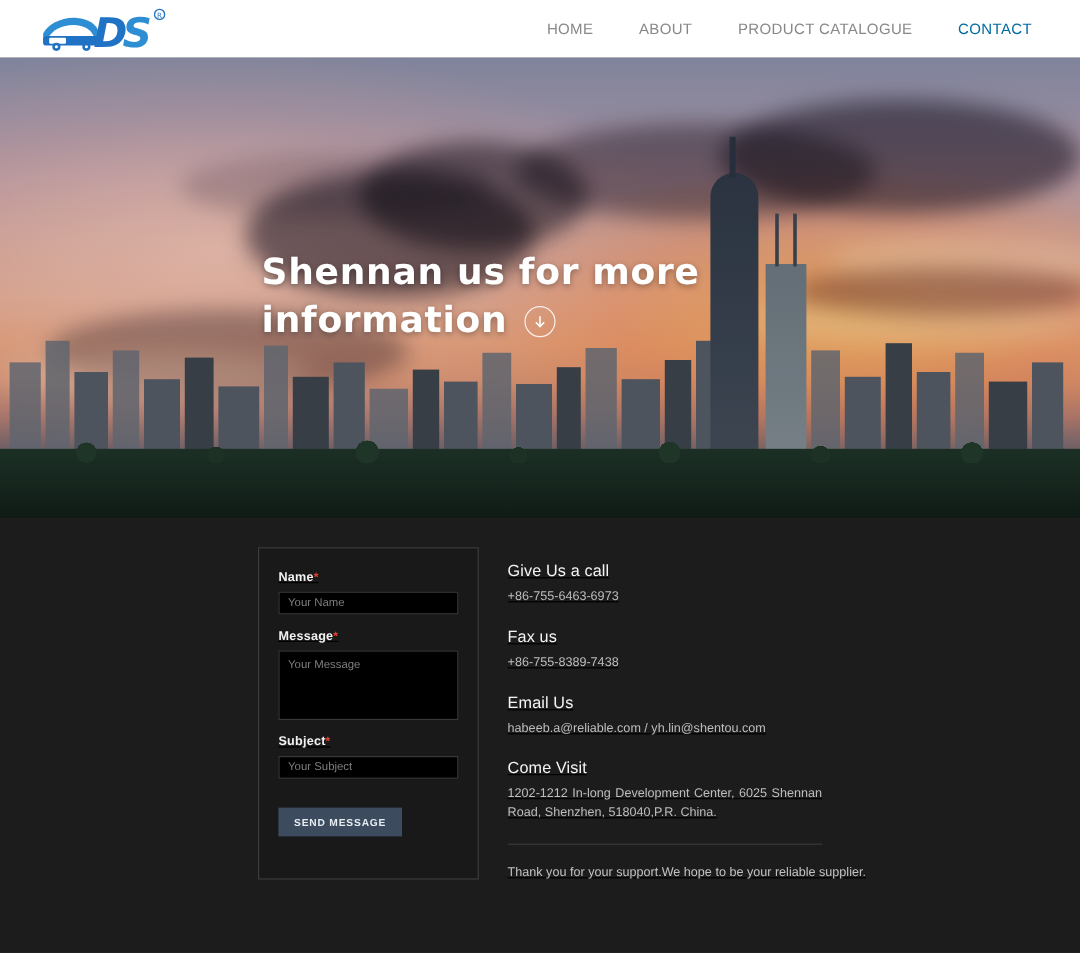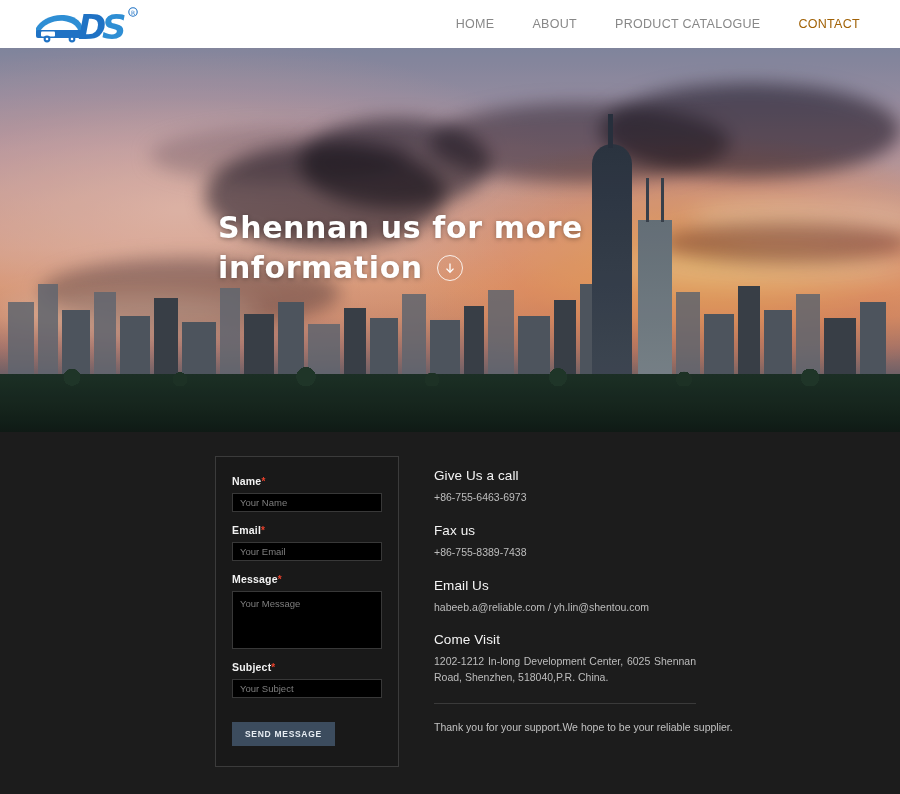--- a/index.html
+++ b/index.html
@@ -19,21 +19,21 @@
   }
   .logo { display: flex; align-items: flex-start; height: 44px; }
   .logo svg { display: block; }
 
   .nav { display: flex; align-items: center; gap: 38px; }
   .nav-item {
     font-size: 12.5px; letter-spacing: .3px; color: #888888;
     text-decoration: none; white-space: nowrap; cursor: pointer;
     font-family: "Liberation Sans", sans-serif;
   }
-  .nav-item.active { color: #a16207; }
+  .nav-item.active { color: #0369a1; }
 
   
   .hero {
     position: relative; height: 384px; width: 900px; overflow: hidden;
     background: #3a3f52;
   }
   .hero-sky {
     position: absolute; inset: 0;
     background:
       radial-gradient(ellipse 420px 180px at 78% 56%, rgba(255,176,92,.95) 0%, rgba(255,140,80,.35) 45%, rgba(255,140,80,0) 72%),
@@ -102,21 +102,21 @@
     border-radius: 50%; display: inline-flex; align-items: center;
     justify-content: center; cursor: pointer; flex: 0 0 auto;
   }
   .arrow-circle svg { display: block; }
 
   
   .contact-section {
     background: #1c1c1c; padding: 24px 0 0 0; height: 336px; position: relative;
   }
   .contact-inner {
-    width: 900px; display: flex; padding: 0 116px 0 215px; gap: 35px;
+    width: 900px; display: flex; padding: 0 116px 0 215px; gap: 24px; text-decoration: underline;
   }
   .form-card {
     width: 184px; border: 1px solid #3b3b3b; background: #191919;
     padding: 18px 16px 20px 16px; flex: 0 0 auto;
   }
   .field { margin-bottom: 12px; }
   .field:last-of-type { margin-bottom: 14px; }
   .f-label {
     font-size: 10.5px; color: #f2f2f2; font-weight: bold;
     margin-bottom: 6px; display: block; letter-spacing: .2px;
@@ -254,26 +254,20 @@
 
       <form class="form-card">
         <div class="field">
           <label class="f-label">
             <span>Name</span><span class="req">*</span>
           </label>
           <input class="f-input" type="text" placeholder="Your Name" style="">
         </div>
         <div class="field">
           <label class="f-label">
-            <span>Email</span><span class="req">*</span>
-          </label>
-          <input class="f-input" type="text" placeholder="Your Email" style="">
-        </div>
-        <div class="field">
-          <label class="f-label">
             <span>Message</span><span class="req">*</span>
           </label>
           <textarea class="f-textarea" placeholder="Your Message" style=""></textarea>
         </div>
         <div class="field">
           <label class="f-label">
             <span>Subject</span><span class="req">*</span>
           </label>
           <input class="f-input" type="text" placeholder="Your Subject" style="">
         </div>

